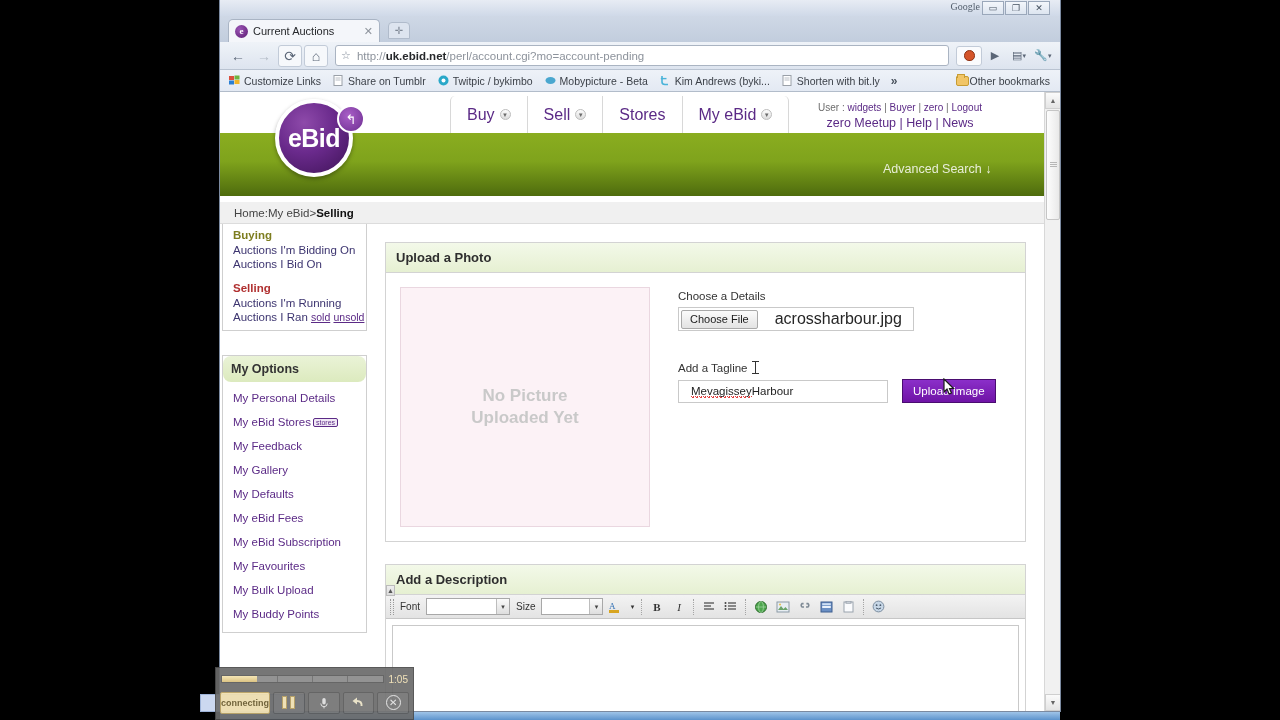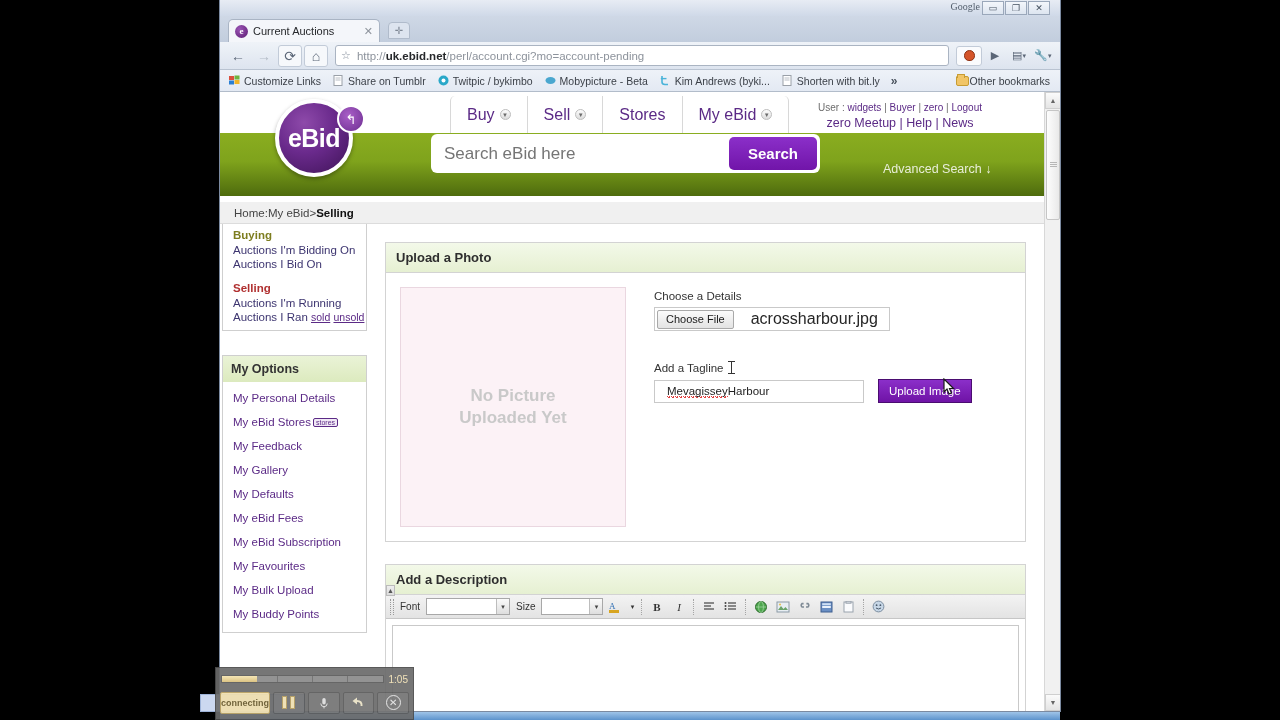--- a/index.html
+++ b/index.html
@@ -227,20 +227,21 @@
   #sidebar { width: 155px; flex: 0 0 auto; padding: 0 8px 0 2px; }
   .side-panel {
     border: 1px solid #cfcfcf; border-top: none; background: #fff;
     margin-bottom: 24px;
   }
   .side-panel.boxed { border-top: 1px solid #cfcfcf; }
   .side-head {
     background: linear-gradient(#eaf3d7,#dceabe);
     font-size: 12.5px; font-weight: bold; color: #333;
     padding: 6px 8px;
+    border-radius: 8px;
   }
   .side-group { padding: 2px 0 6px 0; }
   .grp-title { font-size: 11.5px; font-weight: bold; padding: 3px 0 2px 10px; }
   .grp-buying { color: #7d7d1f; }
   .grp-selling { color: #b03030; }
   .grp-watching { color: #e08a1e; }
   .side-link {
     display: block; font-size: 11.5px; color: #3d3570;
     padding: 1px 0 1px 10px; text-decoration: none; white-space: nowrap;
   }
@@ -260,21 +261,21 @@
   #main-col { flex: 1; padding: 18px 18px 0 10px; min-width: 0; }
   .panel { border: 1px solid #d3d3d3; margin-bottom: 22px; background: #fff; }
   .panel-head {
     background: linear-gradient(#f3f9e9,#e6f0d2);
     border-bottom: 1px solid #d3d3d3;
     font-size: 13px; font-weight: bold; color: #2e2e2e;
     padding: 7px 10px;
   }
   .panel-body { padding: 14px; display: flex; gap: 28px; }
   #photo-placeholder {
-    width: 226px; height: 240px; flex: 0 0 auto;
+    width: 250px; height: 240px; flex: 0 0 auto;
     background: #fcf2f6; border: 1px solid #ead7e0;
     display: flex; align-items: center; justify-content: center;
     text-align: center; font-size: 17px; color: #c9c9c9; line-height: 1.3;
     font-weight: bold;
   }
   #upload-form { flex: 1; padding-top: 3px; }
   .field-label { font-size: 11.5px; color: #333; margin-bottom: 5px; }
   #file-row {
     width: 236px; height: 24px; border: 1px solid #c9c9c9; background: #fff;
     display: flex; align-items: center; padding: 0 2px;
@@ -542,24 +543,20 @@
         </div>
 
         <div id="user-links">
           <div id="user-line1"><span>User : </span><a>widgets</a><span> | </span><a>Buyer</a><span> | </span><a>zero</a><span> | </span><a>Logout</a></div>
           <div id="user-line2"><a>zero Meetup</a> | <a>Help</a> | <a>News</a></div>
         </div>
 
         <div id="ebid-logo">eBid</div>
         <div id="logo-swoosh">↰</div>
 
-        <div id="search-wrap">
-          <input id="search-input" value="" placeholder="Search eBid here" style="">
-          <button id="search-btn">Search</button>
-        </div>
         <div id="adv-search">Advanced Search ↓</div>
       </div>
 
       <div id="breadcrumb">
         <a>Home</a>
         <span> : </span>
         <a>My eBid</a>
         <span> &gt; </span>
         <span class="crumb-sel">Selling</span>
       </div>

